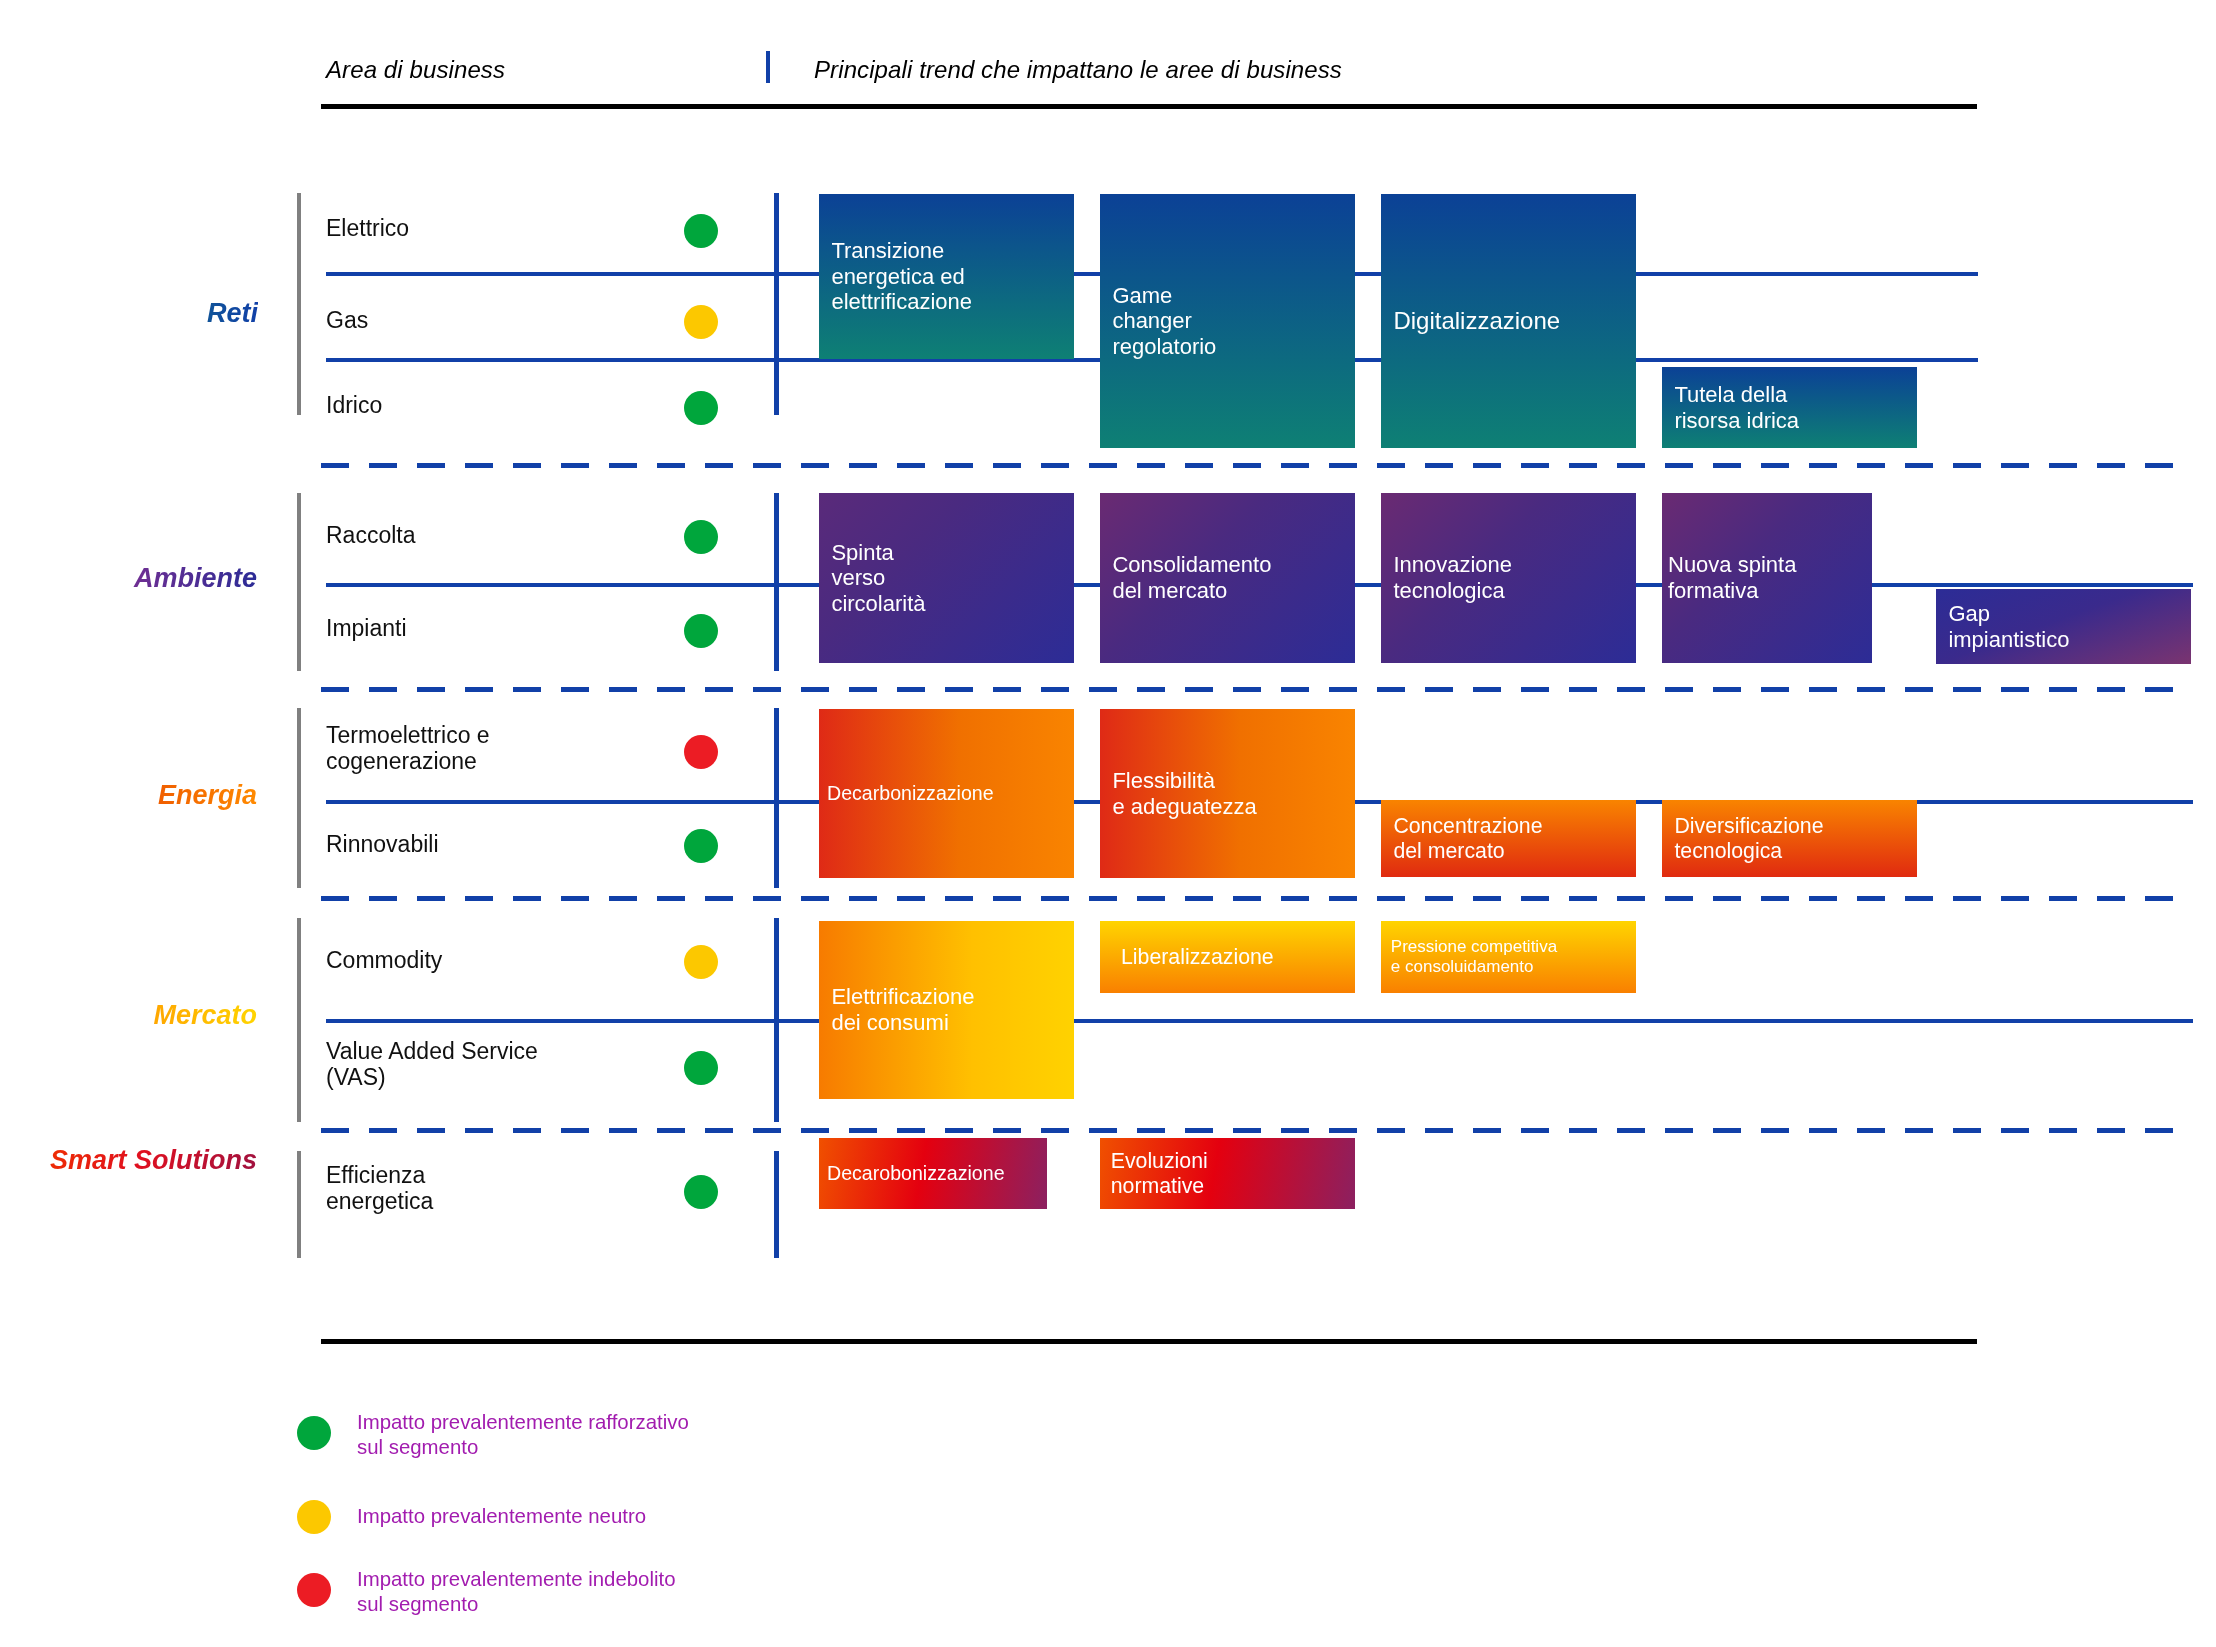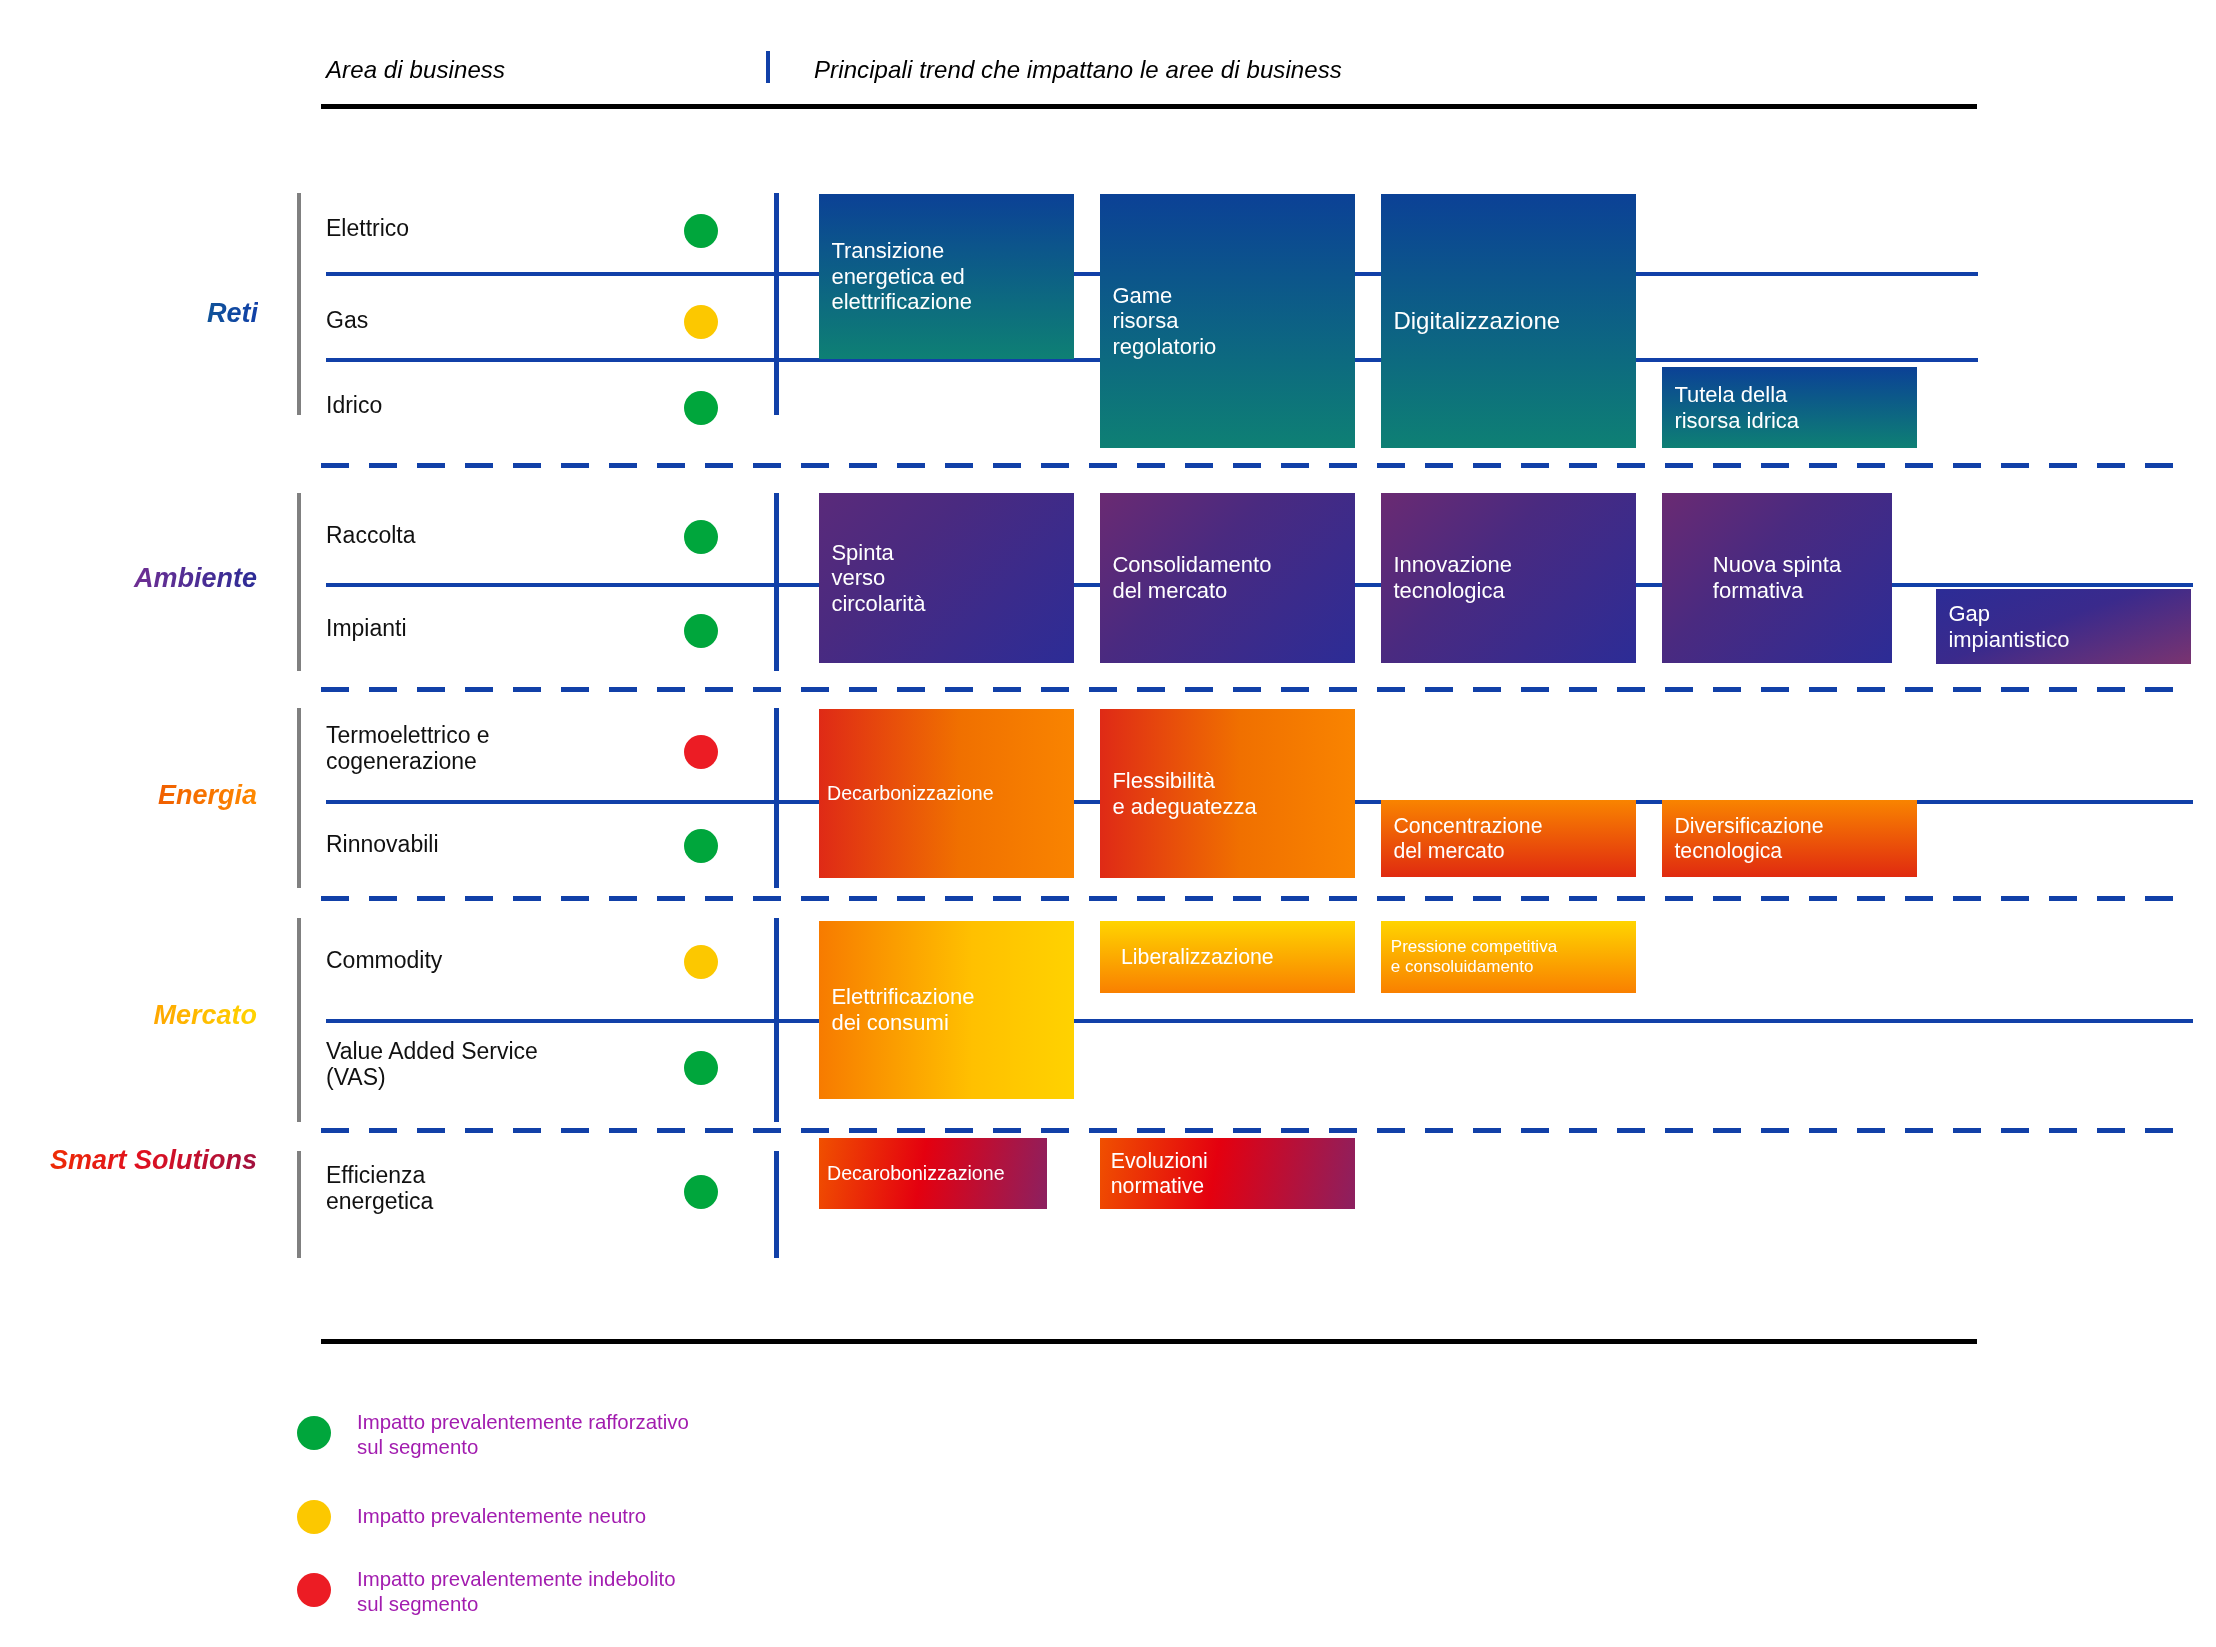--- a/index.html
+++ b/index.html
@@ -70,21 +70,21 @@
 <div class="abs tbox" style="left:819px;top:194px;width:255px;height:165px;padding:0 12.4px;
             background-image:linear-gradient(180deg,#0B4196 0%,#0E8074 100%);">
   <span style="font-size:22px;">Transizione
 energetica ed
 elettrificazione</span>
 </div>
 
 <div class="abs tbox" style="left:1100px;top:194px;width:255px;height:254px;padding:0 12.4px;
             background-image:linear-gradient(180deg,#0B4196 0%,#0E8074 100%);">
   <span style="font-size:22px;">Game
-risorsa
+changer
 regolatorio</span>
 </div>
 
 <div class="abs tbox" style="left:1381px;top:194px;width:255px;height:254px;padding:0 12.4px;
             background-image:linear-gradient(180deg,#0B4196 0%,#0E8074 100%);">
   <span style="font-size:24px;">Digitalizzazione</span>
 </div>
 
 <div class="abs tbox" style="left:1662px;top:367px;width:255px;height:81px;padding:0 12.4px;
             background-image:linear-gradient(180deg,#0B4196 0%,#0E8074 100%);">
@@ -119,22 +119,22 @@
   <span style="font-size:22px;">Consolidamento
 del mercato</span>
 </div>
 
 <div class="abs tbox" style="left:1381px;top:493px;width:255px;height:170px;padding:0 12.4px;
             background-image:linear-gradient(135deg,#6A2A72 0%,#4A2A80 40%,#2C2C96 100%);">
   <span style="font-size:22px;">Innovazione
 tecnologica</span>
 </div>
 
-<div class="abs tbox" style="left:1662px;top:493px;width:230px;height:170px;padding:0 6px;
-            background-image:linear-gradient(135deg,#6A2A72 0%,#4A2A80 40%,#2C2C96 100%);justify-content:center;">
+<div class="abs tbox" style="left:1662px;top:493px;width:210px;height:170px;padding:0 6px;
+            background-image:linear-gradient(135deg,#6A2A72 0%,#4A2A80 40%,#2C2C96 100%);">
   <span style="font-size:22px;">Nuova spinta
 formativa</span>
 </div>
 
 <div class="abs tbox" style="left:1936px;top:589px;width:255px;height:75px;padding:0 12.4px;
             background-image:linear-gradient(160deg,#2C2C96 0%,#3A2A8C 45%,#7A3470 100%);">
   <span style="font-size:22px;">Gap
 impiantistico</span>
 </div>
 

